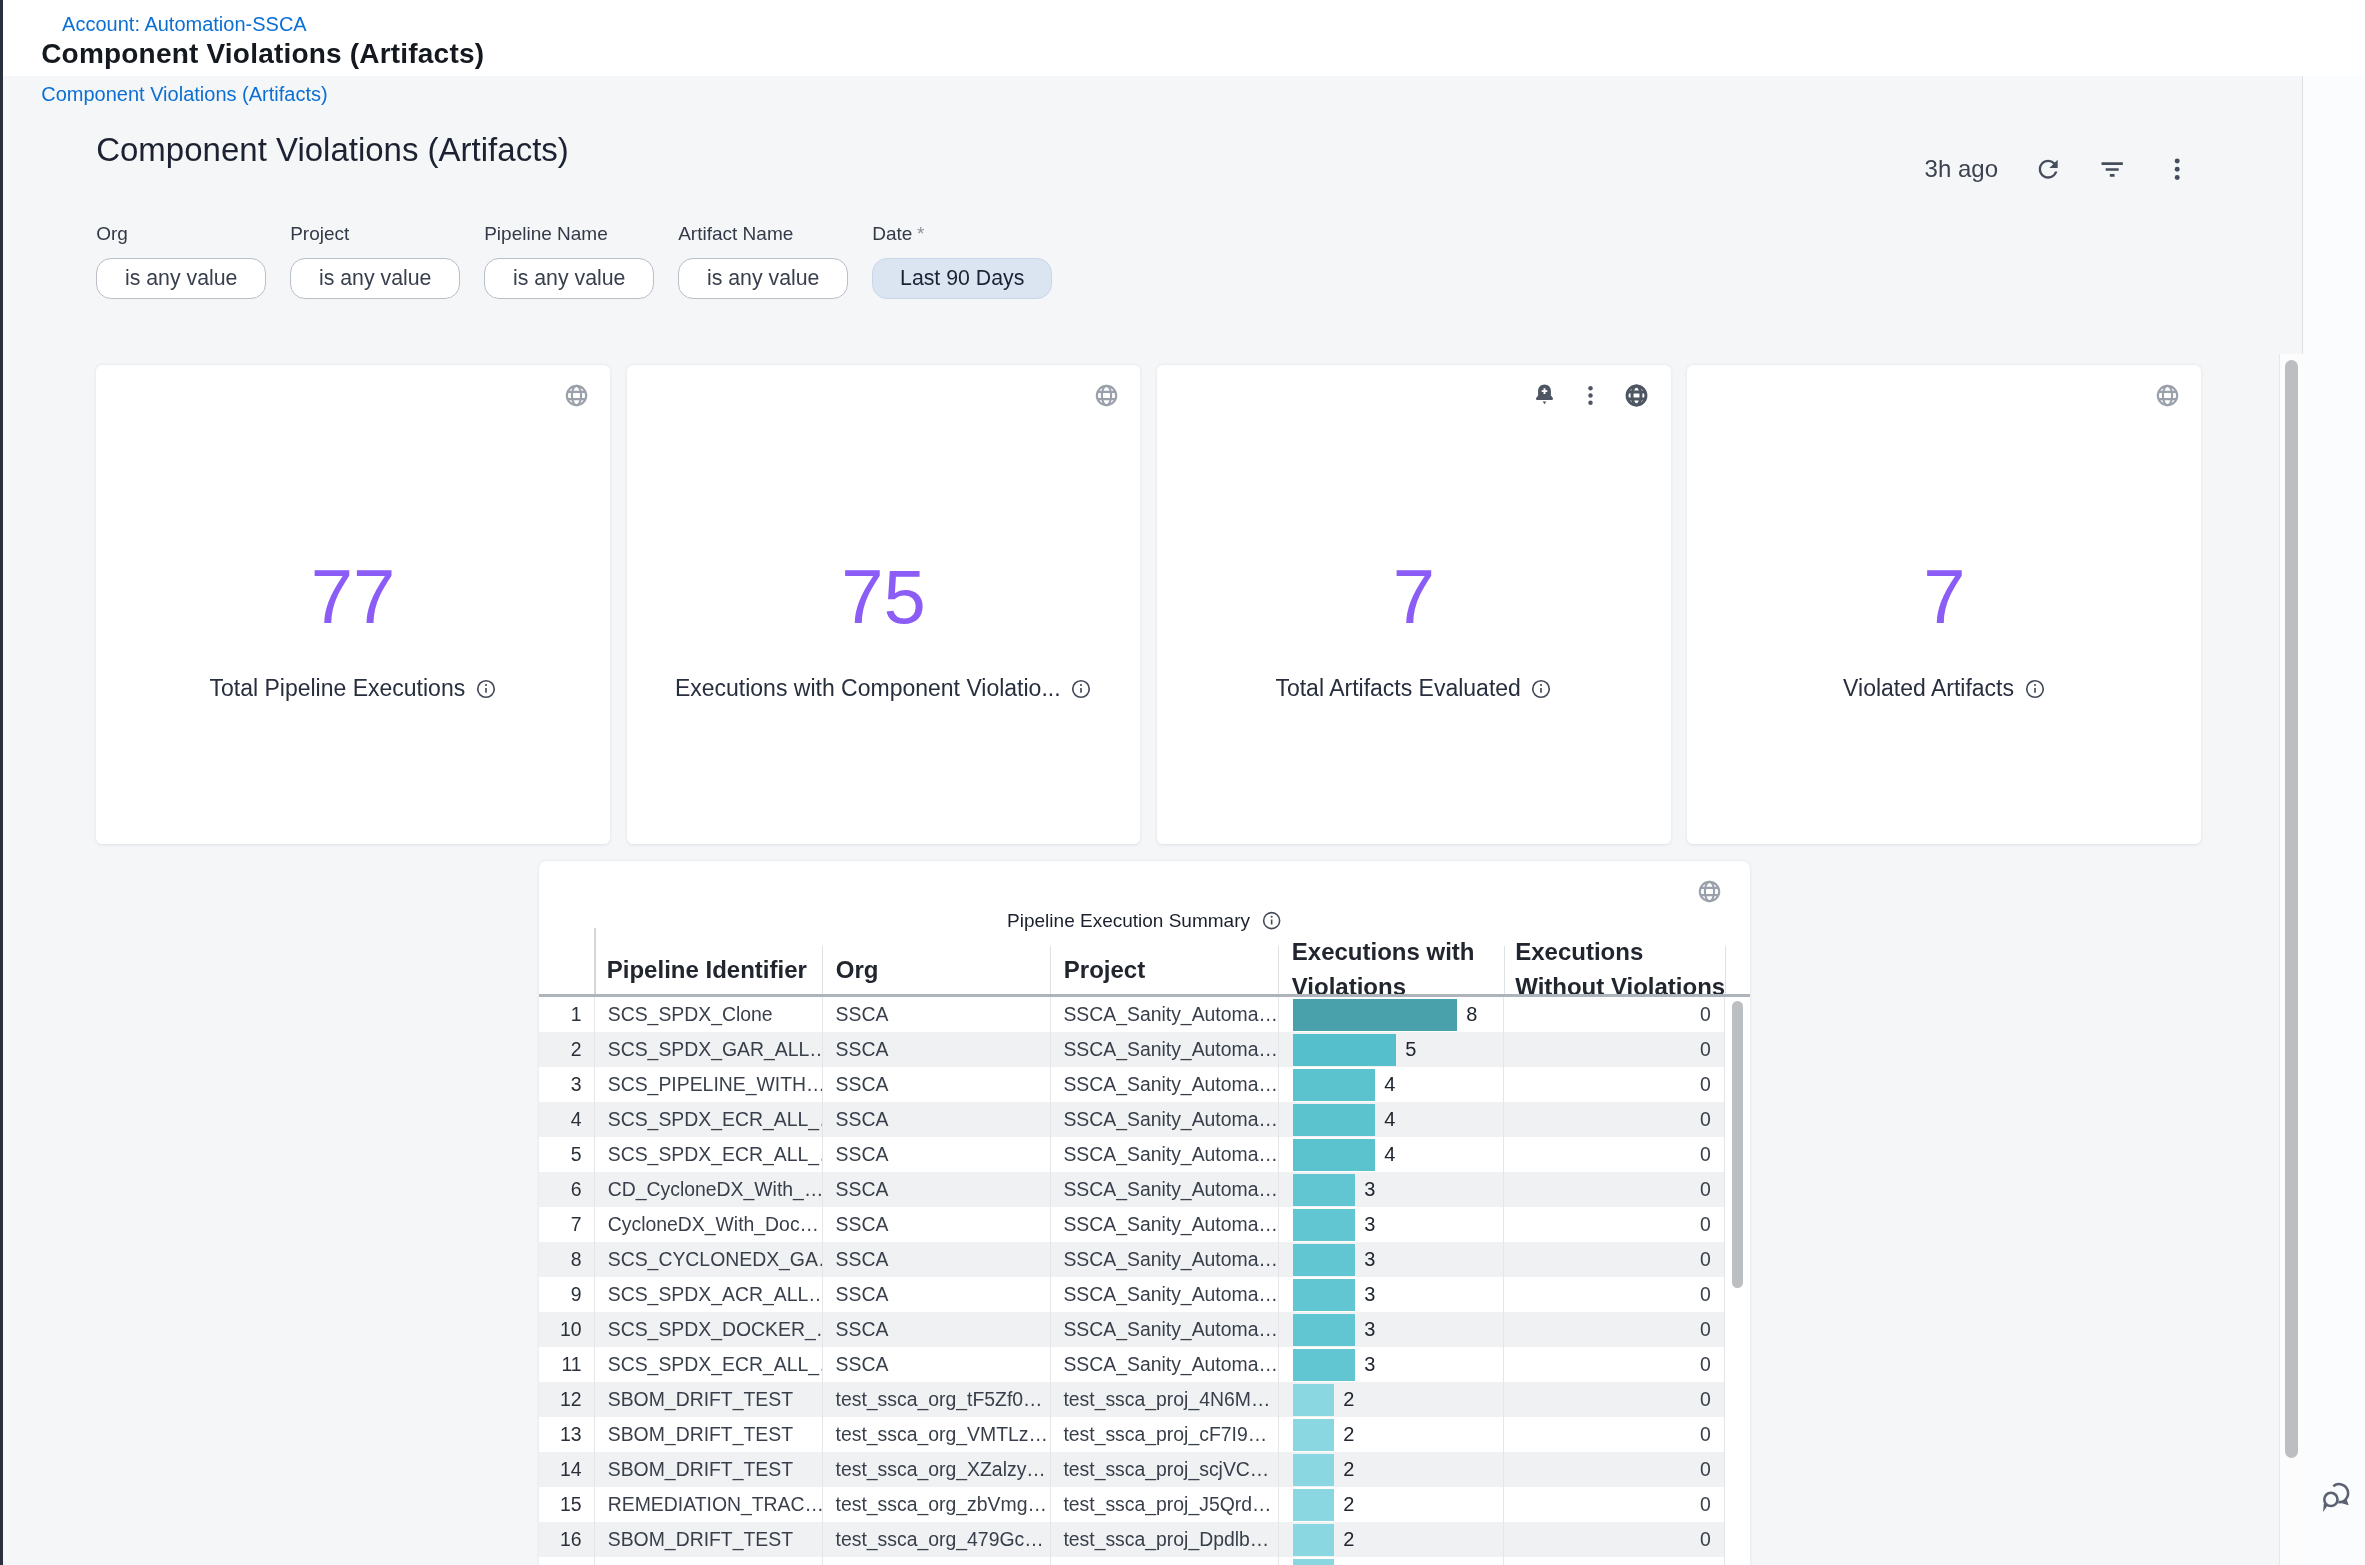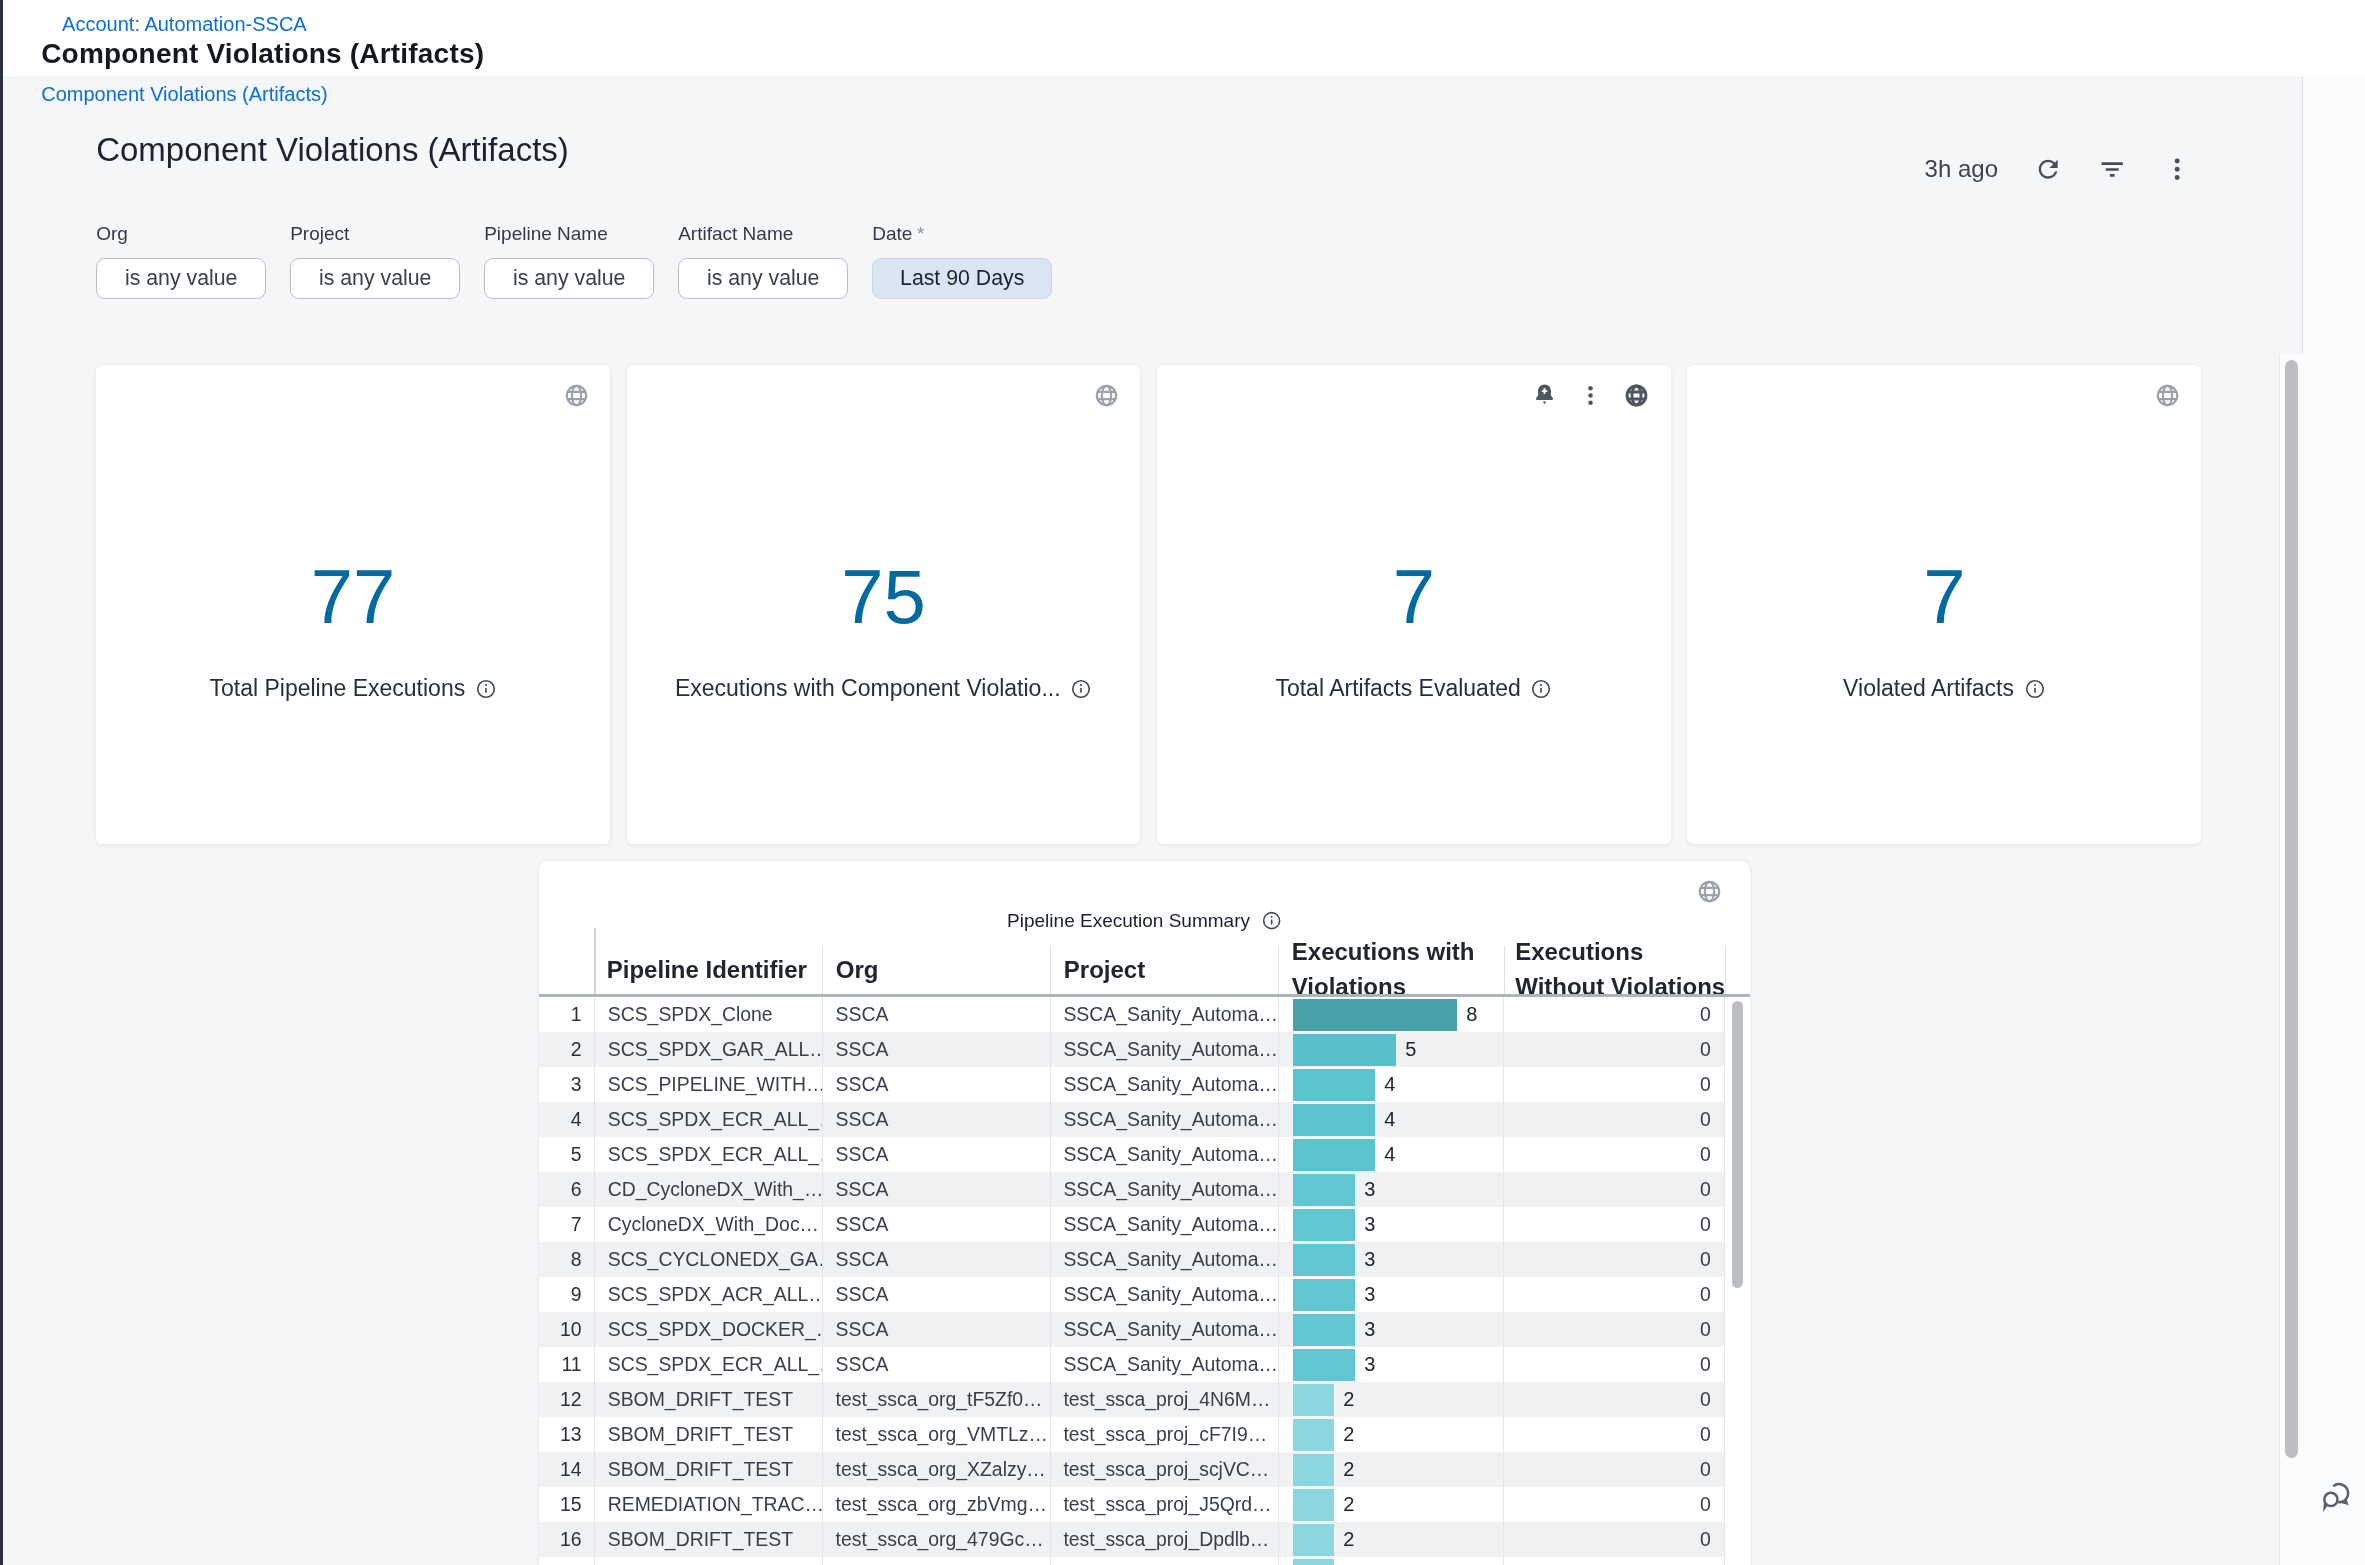--- a/index.html
+++ b/index.html
@@ -25,33 +25,33 @@
   .last-refresh { font-size:24px; color:#3c4250; }
   .action-icon { width:28.4px; height:28.4px; color:#454d5c; cursor:pointer; display:flex; align-items:center; justify-content:center; }
   .action-icon svg { width:28.4px; height:28.4px; }
 
   
   .filters { position:absolute; left:93px; top:147px; display:flex; gap:24px; }
   .filter-group { display:flex; flex-direction:column; }
   .filter-label { font-size:19px; color:#333a47; margin-bottom:12.6px; }
   .filter-label .req { color:#8c929c; margin-left:4.7px; }
   .filter-value { height:41px; min-width:170px; padding:0 19px; display:flex; align-items:center; justify-content:center;
-                  background:#ffffff; border:1.6px solid #b9bec7; border-radius:9px; font-size:21.3px; color:#39404d; cursor:pointer; }
+                  background:#ffffff; border:1.6px solid #b9bec7; border-radius:15px; font-size:21.3px; color:#39404d; cursor:pointer; }
   .filter-value.active { background:#dbe5f2; border-color:#c9d6ea; color:#1a2233; min-width:180px; }
 
   
   .tiles { position:absolute; left:93px; top:289px; width:2105px; display:flex; gap:16.6px; }
   .tile { flex:1 1 0; height:479px; background:#ffffff; border-radius:6.3px; position:relative;
           box-shadow:0 0.8px 3.2px rgba(35,40,60,.10); }
   .tile-icons { position:absolute; top:17.4px; right:20.5px; display:flex; align-items:center; gap:19px; }
   .tile-icons .icn { width:27px; height:27px; cursor:pointer; }
   .icn svg { width:100%; height:100%; }
   .icn.light { color:#9aa1ab; }
   .icn.dark { color:#4e5663; }
-  .tile-number { position:absolute; left:0; right:0; top:188px; text-align:center; font-size:76px; font-weight:500; color:#0369a1; }
+  .tile-number { position:absolute; left:0; right:0; top:188px; text-align:center; font-size:76px; font-weight:500; color:#8b5cf6; }
   .tile-label { position:absolute; left:0; right:0; top:310px; display:flex; align-items:center; justify-content:center; gap:9.5px;
                 font-size:23px; color:#272e3d; }
   .info-icon { width:22px; height:22px; color:#434a57; flex:0 0 auto; }
   .info-icon svg { width:100%; height:100%; }
 
   
   .table-card { position:absolute; left:536px; top:785px; width:1211px; height:705px; background:#ffffff;
                 border-radius:8px 8px 0 0; box-shadow:0 0.8px 3.2px rgba(35,40,60,.10); overflow:hidden; }
   .tbl-globe { position:absolute; top:17.4px; right:27px; }
   .tbl-title { position:absolute; left:0; right:0; top:49px; display:flex; align-items:center; justify-content:center; gap:11px;

